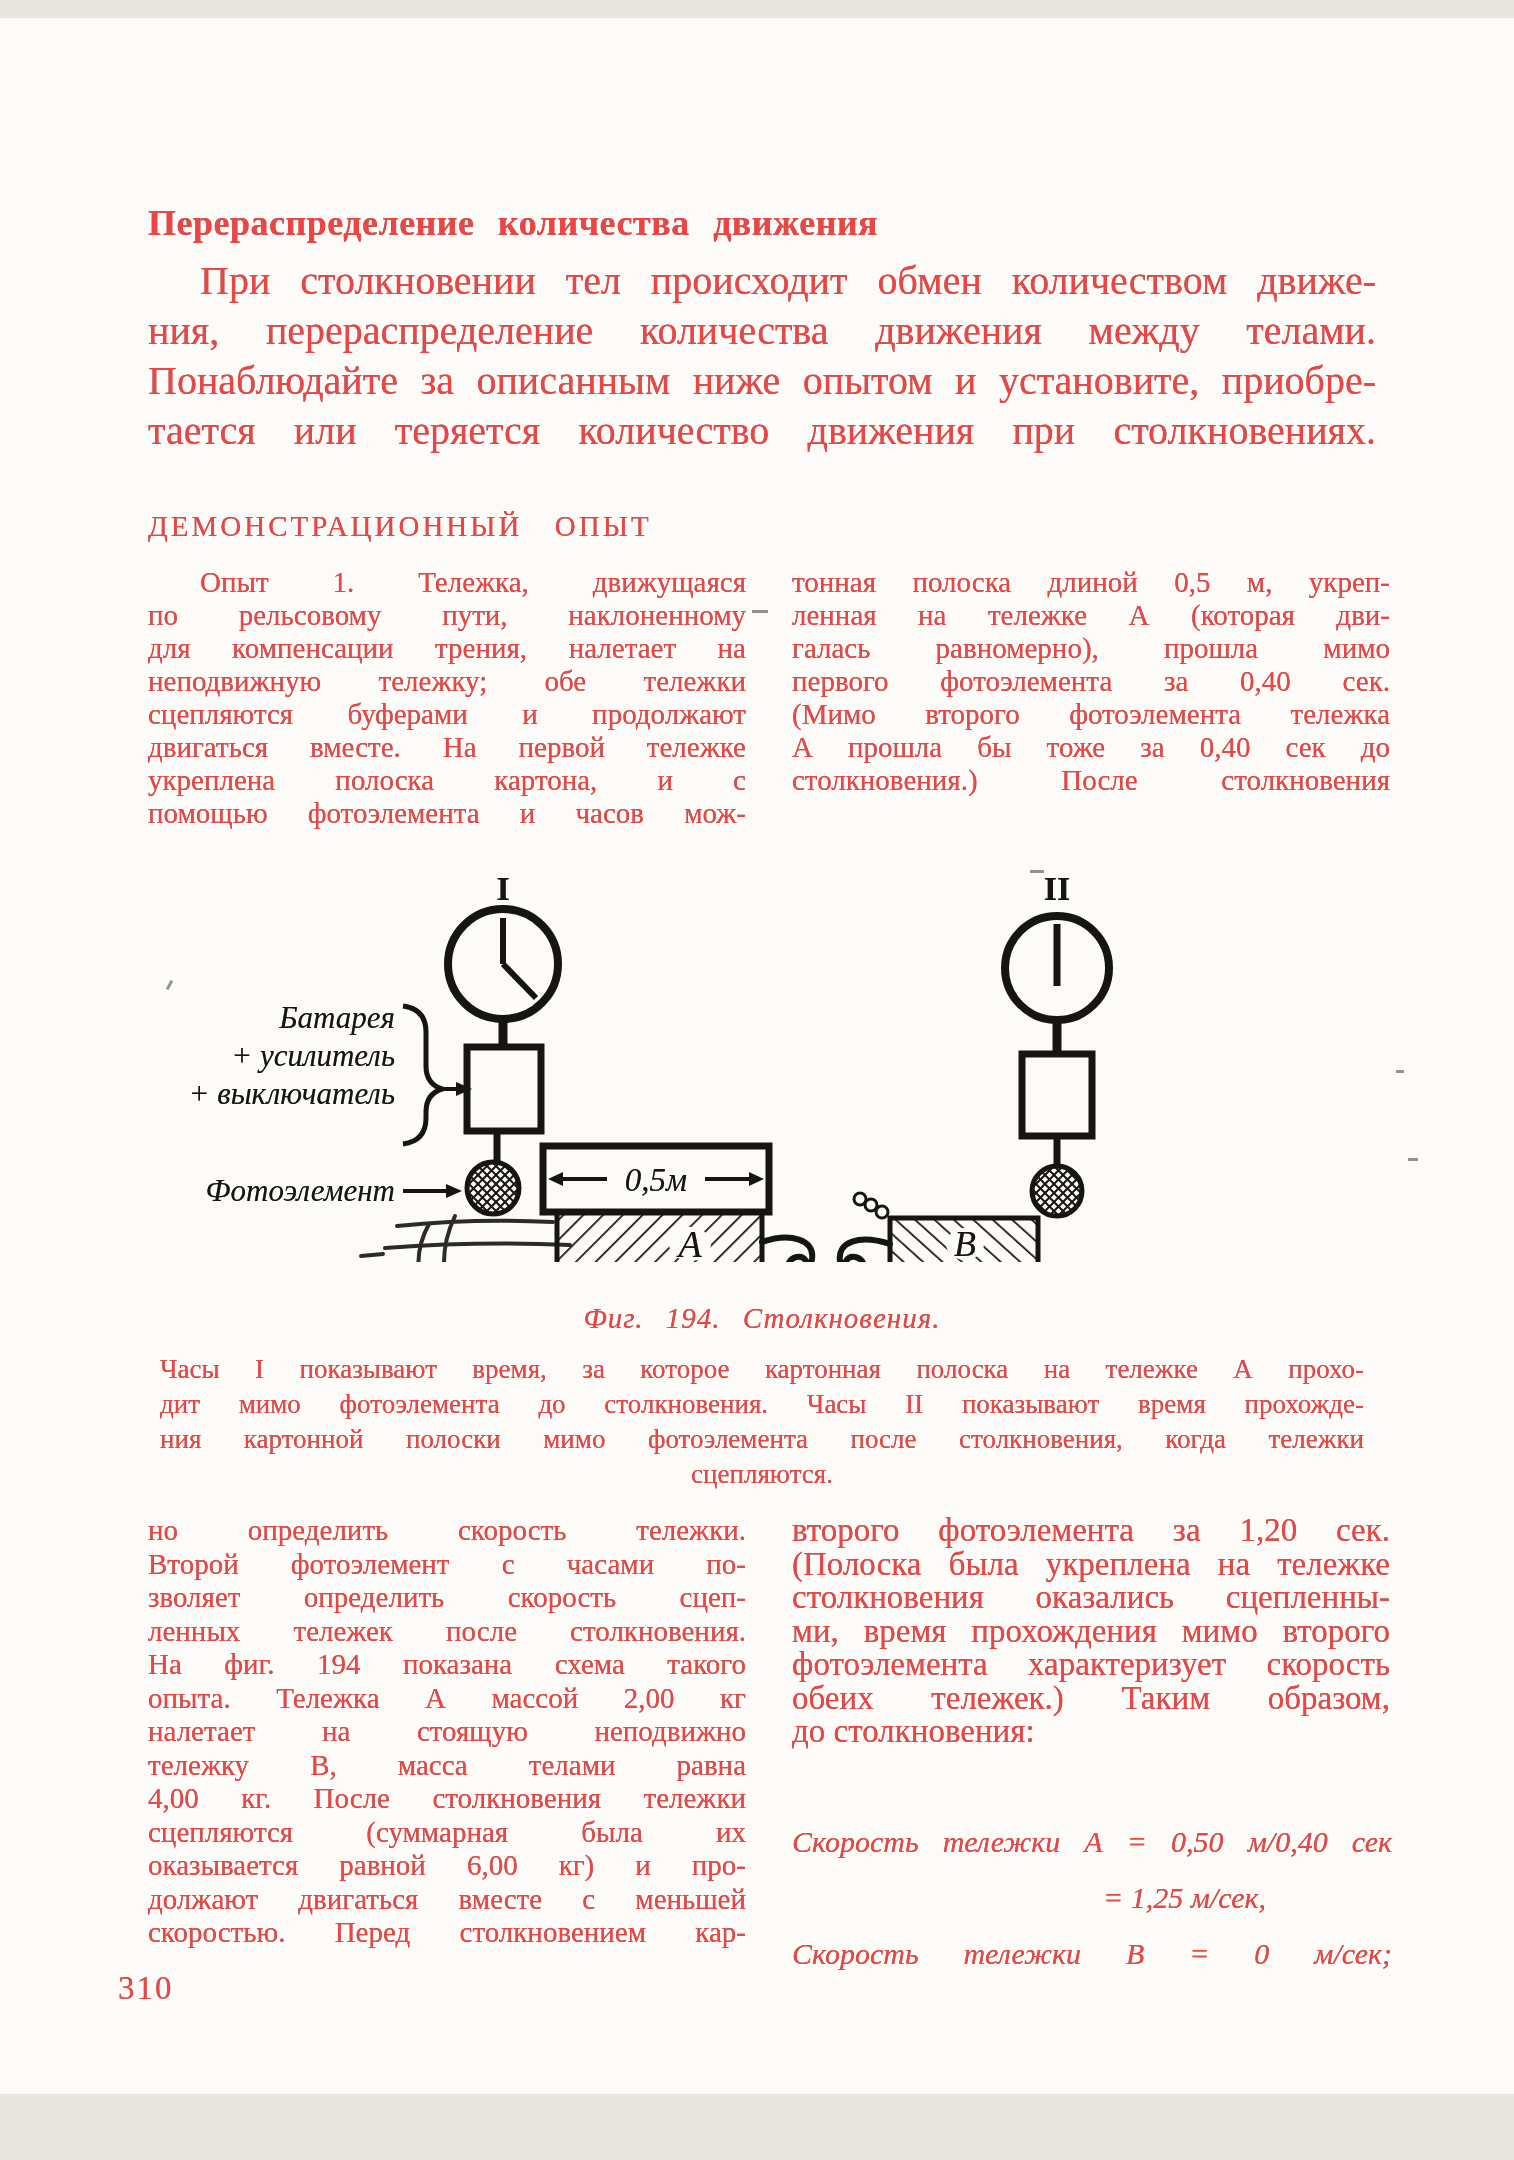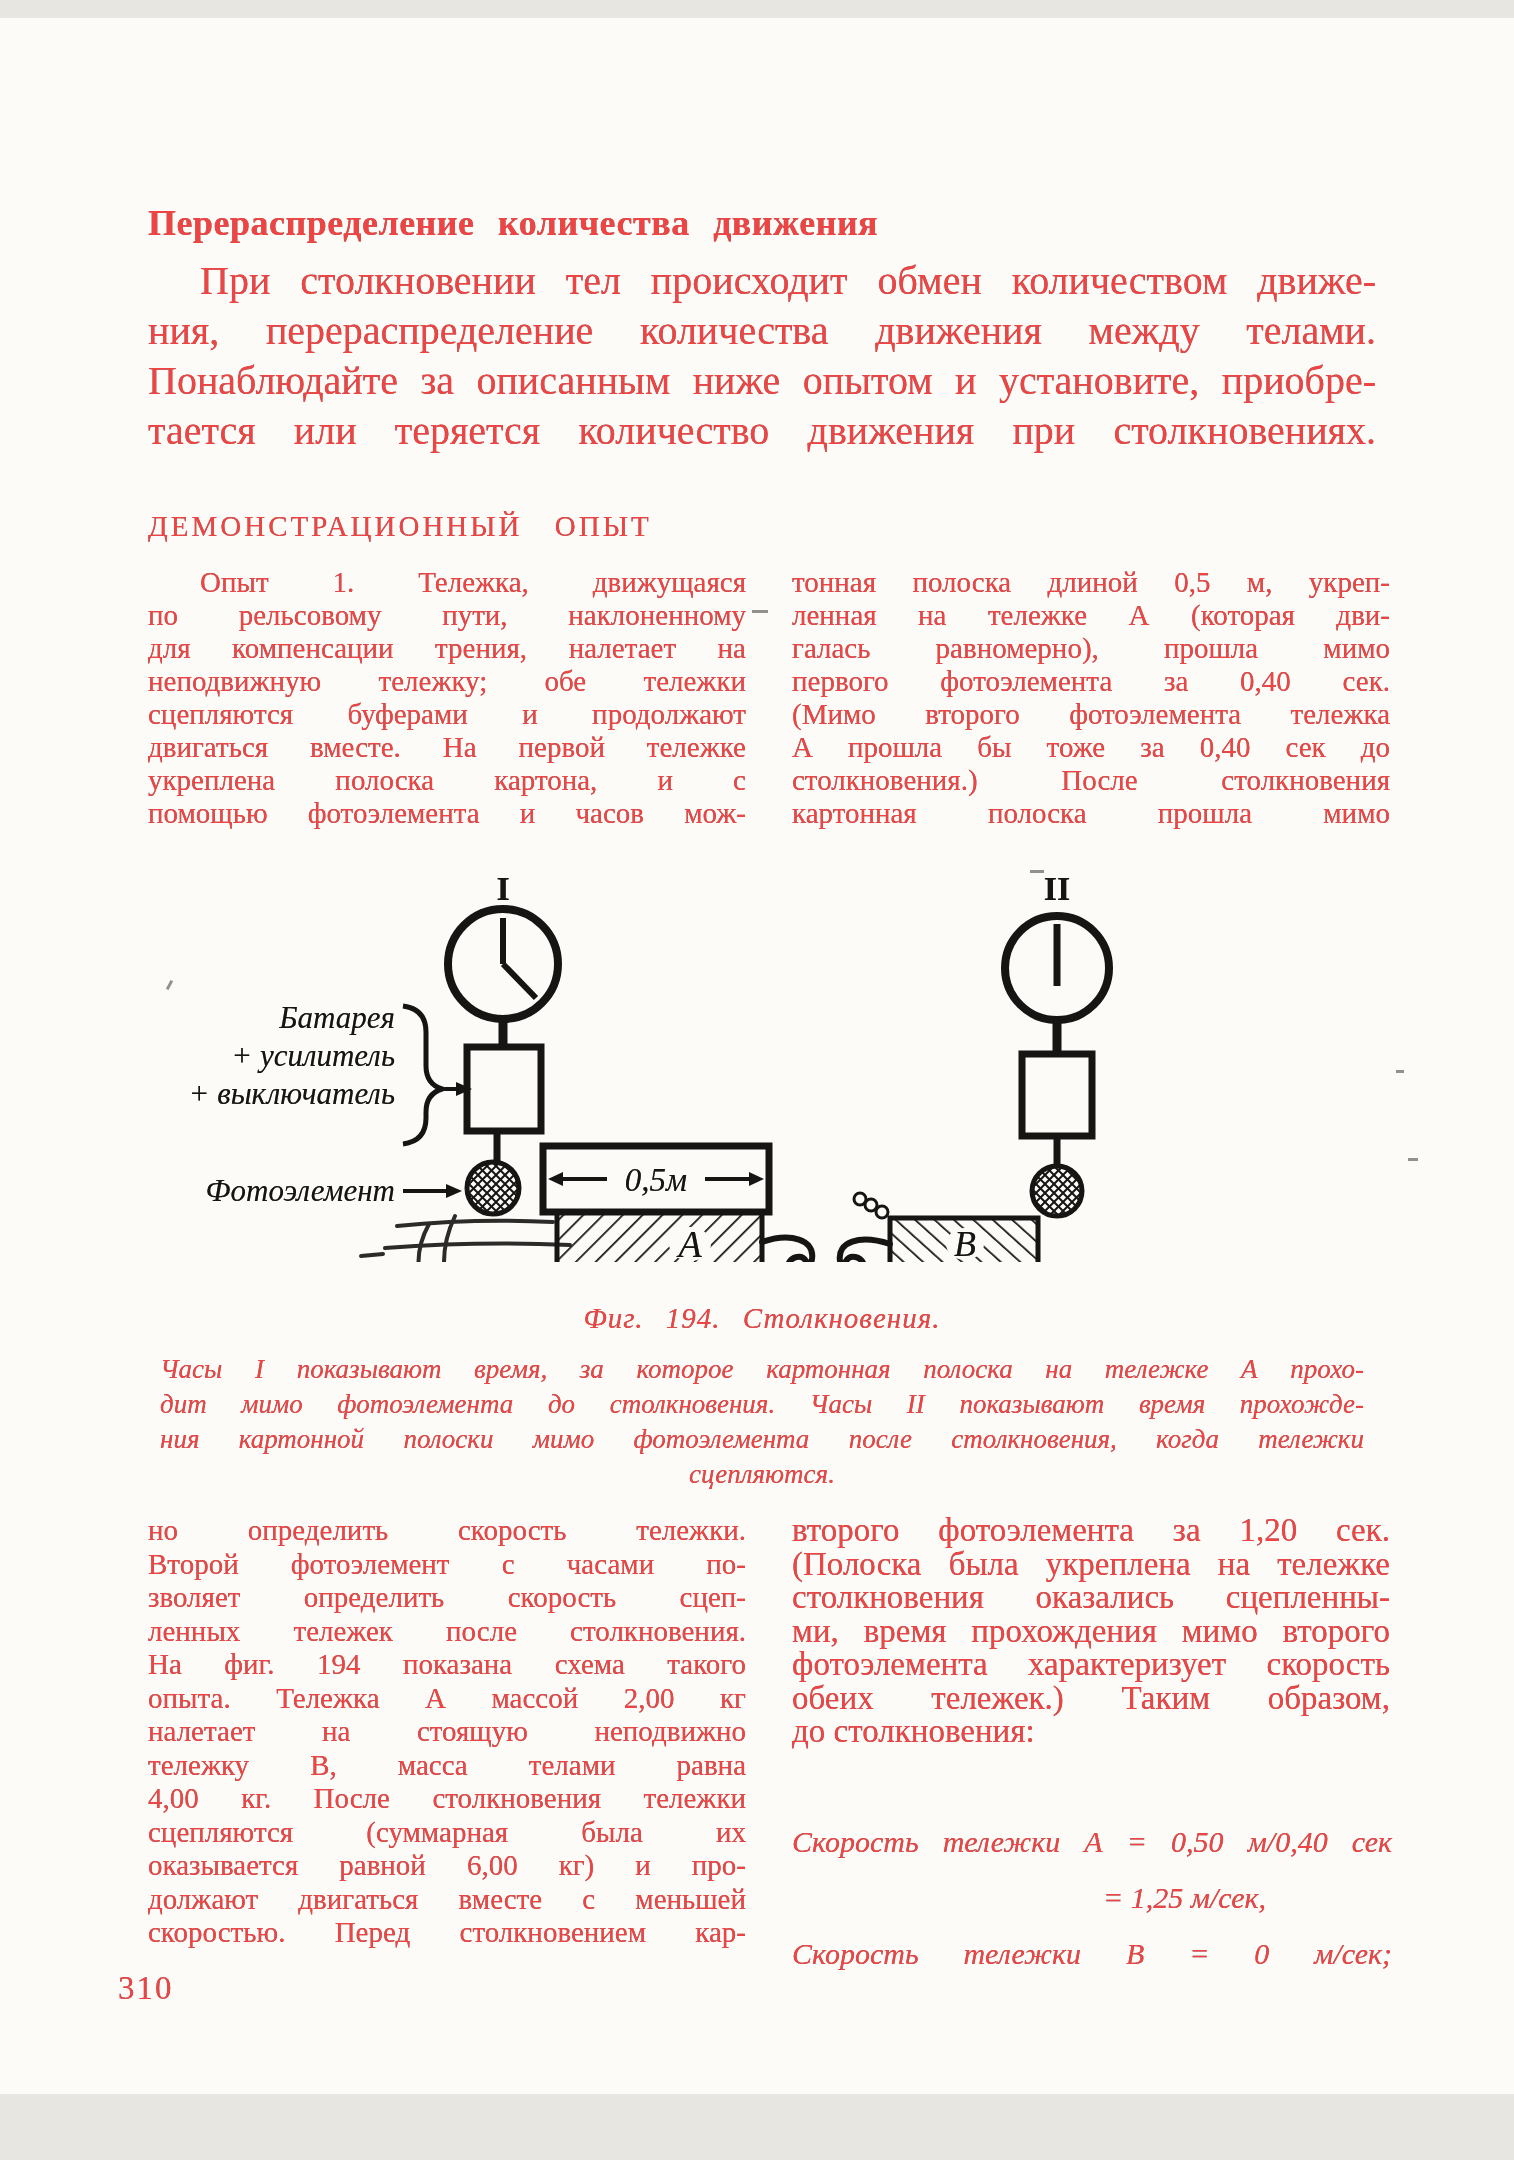--- a/index.html
+++ b/index.html
@@ -28,21 +28,21 @@
   .cols-bot-left   {left:148px; top:1496px;width:598px; font-size:29px;line-height:33.5px;}
   .cols-bot-right  {left:792px; top:1496px;width:598px; font-size:33px;line-height:33.5px;}
   .tl{text-align:justify;text-align-last:justify;}
   .tl.ind{padding-left:52px;}
   .tl.ctr{text-align-last:center;}
   .tl.nj{text-align-last:left;}
   .fig-title{
     left:148px;top:1284px;width:1228px;text-align:center;
     font-style:italic;font-size:29px;word-spacing:14px;letter-spacing:1px;
   }
-  .fig-caption{left:160px;top:1334px;width:1204px;font-size:27px;line-height:35px;font-style:italic;}
+  .fig-caption{left:160px;top:1334px;width:1204px;font-size:27px;line-height:35px;}
   .formulas{left:792px;top:1796px;width:600px;font-size:30px;font-style:italic;line-height:56px;}
   .formula-line1{text-align:justify;text-align-last:justify;}
   .formula-line2{padding-left:185px;text-align:center;}
   .formula-line3{text-align:justify;text-align-last:justify;}
   .page-number{left:118px;top:1952px;font-size:33px;letter-spacing:2px;}
   
   .figure{left:145px;top:842px;width:1232px;height:402px;}
   svg text{font-family:"Liberation Serif","DejaVu Serif",serif;fill:#161513;}
   .hand{font-style:italic;}
   
@@ -75,21 +75,20 @@
       <div class="tl">помощью фотоэлемента и часов мож-</div>
     </div>
   <div class="abs cols-top-right">
       <div class="tl">тонная полоска длиной 0,5 м, укреп-</div>
       <div class="tl">ленная на тележке А (которая дви-</div>
       <div class="tl">галась равномерно), прошла мимо</div>
       <div class="tl">первого фотоэлемента за 0,40 сек.</div>
       <div class="tl">(Мимо второго фотоэлемента тележка</div>
       <div class="tl">А прошла бы тоже за 0,40 сек до</div>
       <div class="tl">столкновения.) После столкновения</div>
-      <div class="tl">картонная полоска прошла мимо</div>
     </div>
 
   <svg class="abs figure" viewBox="0 0 1232 402">
     <defs>
       <pattern id="hatchA" patternUnits="userSpaceOnUse" width="14" height="14" patternTransform="rotate(45)">
         <line x1="0" y1="0" x2="0" y2="14" stroke="#161513" stroke-width="3.5"></line>
       </pattern>
       <pattern id="hatchB" patternUnits="userSpaceOnUse" width="13" height="13" patternTransform="rotate(-48)">
         <line x1="0" y1="0" x2="0" y2="13" stroke="#161513" stroke-width="3.5"></line>
       </pattern>

